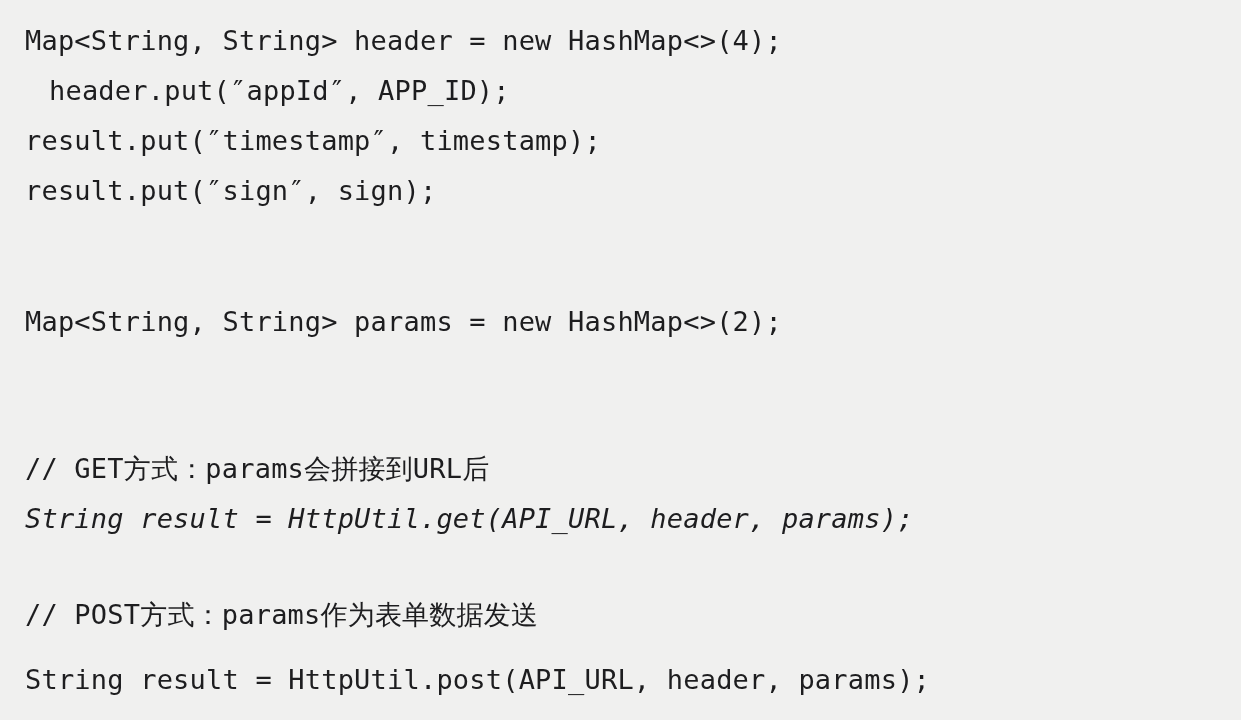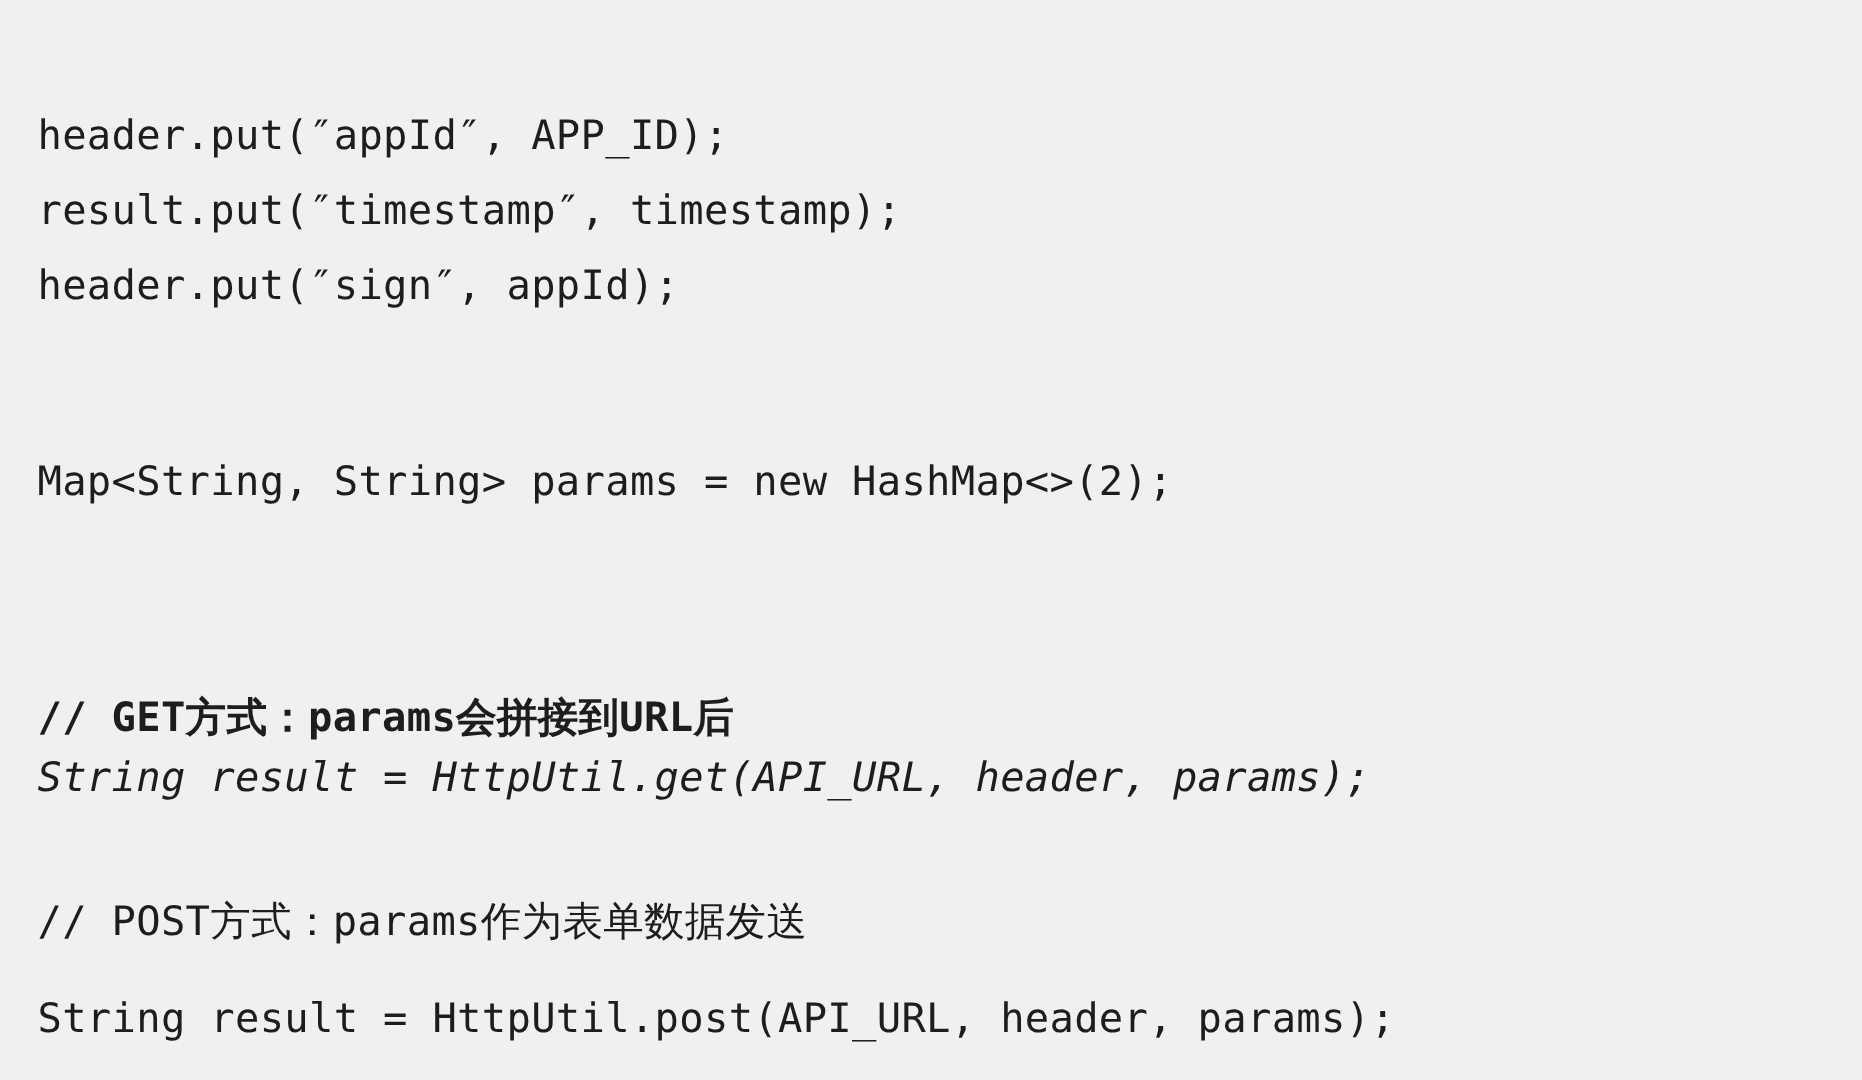--- a/index.html
+++ b/index.html
@@ -21,35 +21,36 @@
     line-height: 27px;
     color: #1d1d1f;
   }
   .code-line {
     position: absolute;
     left: 25px;
     white-space: pre;
     letter-spacing: 0.2px;
   }
   .l1  { top: 27px;  }
-  .l2  { top: 77px;  }
+  .l2  { top: 77px; margin-left: 24px;  }
   .l3  { top: 127px; }
   .l4  { top: 177px; }
   .l5  { top: 308px; }
   .l6  { top: 344px; }
-  .l7  { top: 465px; font-weight: bold; }
+  .l7  { top: 455px; }
   .l8  { top: 505px; font-style: italic; }
   .l9  { top: 601px; }
   .l10 { top: 666px; text-align: center; }
 </style>
 </head>
 <body>
 
 <div class="code-block">
+  <div class="code-line l1">Map&lt;String, String&gt; header = new HashMap&lt;&gt;(4);</div>
   <div class="code-line l2">header.put(″appId″, APP_ID);</div>
   <div class="code-line l3">result.put(″timestamp″, timestamp);</div>
-  <div class="code-line l4">header.put(″sign″, appId);</div>
+  <div class="code-line l4">result.put(″sign″, sign);</div>
   <div class="code-line l5">Map&lt;String, String&gt; params = new HashMap&lt;&gt;(2);</div>
   <div class="code-line l7">// GET方式：params会拼接到URL后</div>
   <div class="code-line l8">String result = HttpUtil.get(API_URL, header, params);</div>
   <div class="code-line l9">// POST方式：params作为表单数据发送</div>
   <div class="code-line l10">String result = HttpUtil.post(API_URL, header, params);</div>
 </div>
 
 </body></html>

